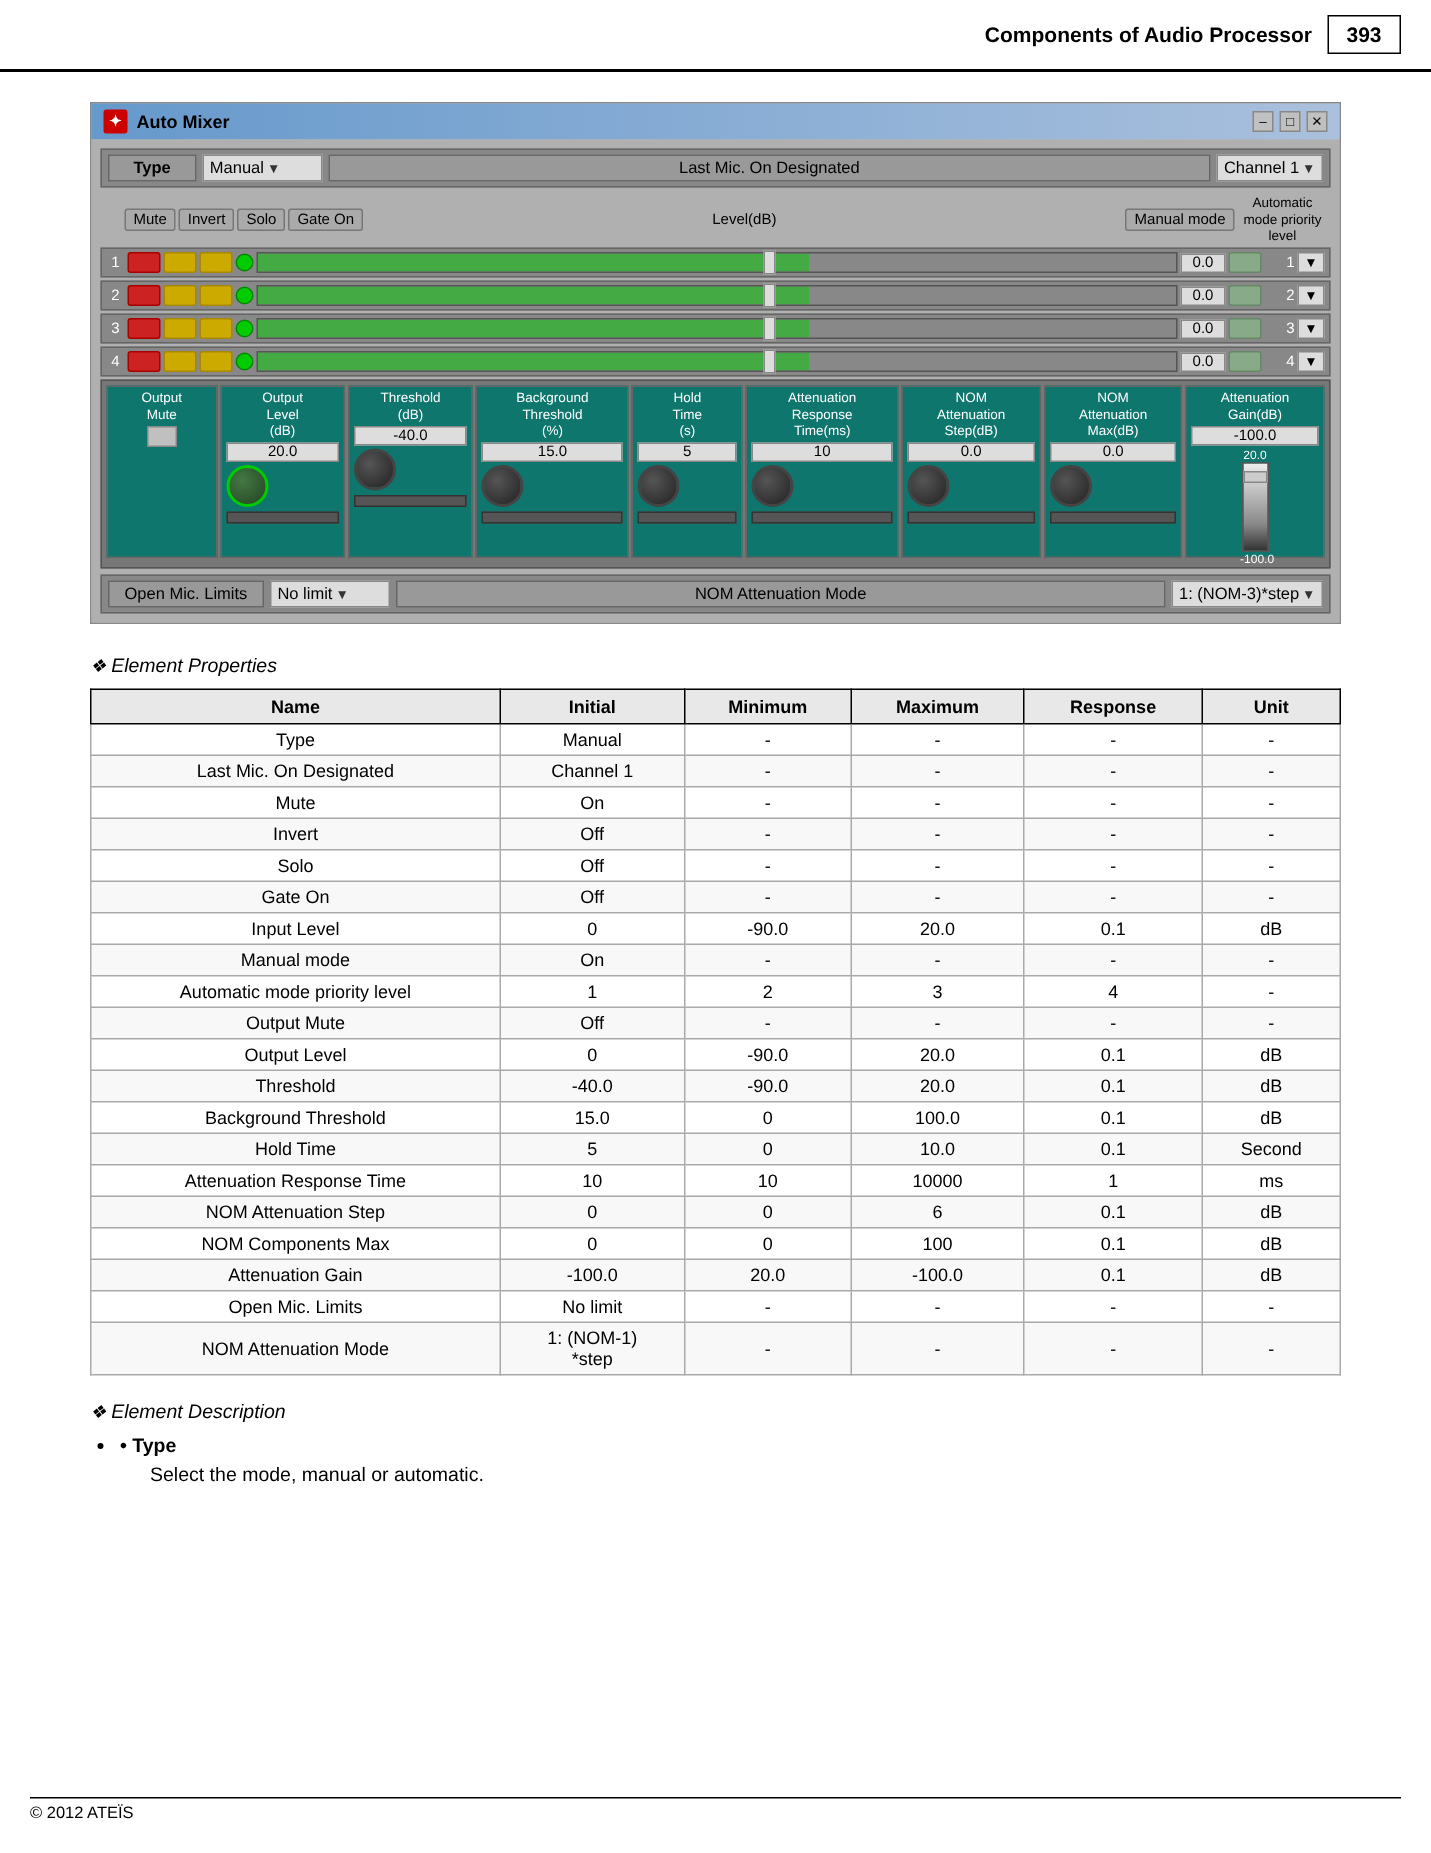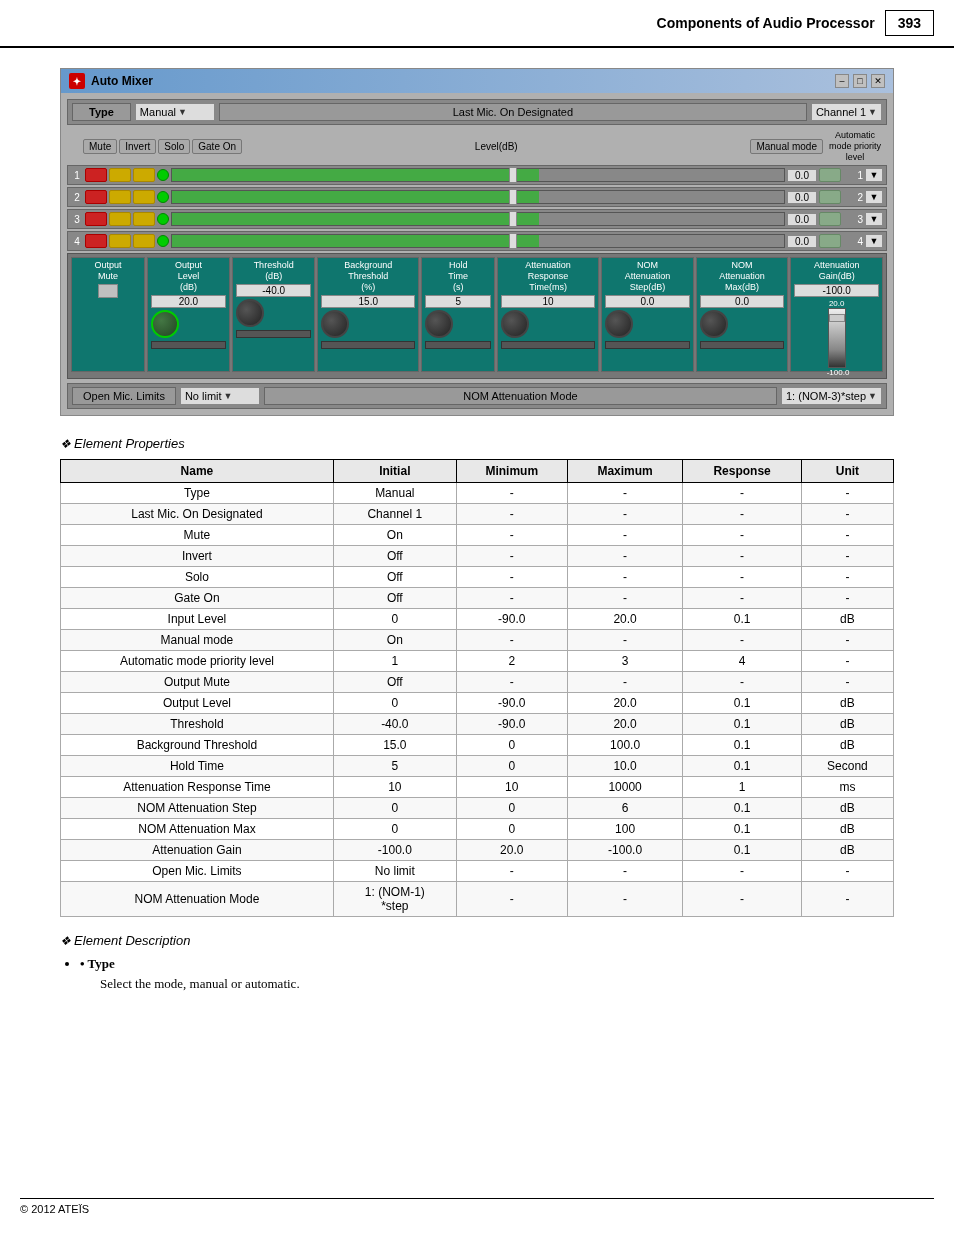--- a/index.html
+++ b/index.html
@@ -369,21 +369,20 @@
     }
     .data-table td:first-child {
       text-align: center;
     }
     .data-table tr:nth-child(even) { background: #f8f8f8; }
     .data-table tr:nth-child(odd) { background: #fff; }
 
     
     .description-section {
       margin: 0 60px;
-      font-family: Liberation Serif, serif;
     }
     .bullet-item {
       margin: 8px 0 4px 20px;
       font-size: 13px;
       font-weight: bold;
       list-style-type: disc;
     }
     .bullet-desc {
       margin: 4px 0 0 40px;
       font-size: 13px;
@@ -749,21 +748,21 @@
       </tr>
       <tr>
         <td>NOM Attenuation Step</td>
         <td>0</td>
         <td>0</td>
         <td>6</td>
         <td>0.1</td>
         <td>dB</td>
       </tr>
       <tr>
-        <td>NOM Attenuation Max</td>
+        <td>NOM Components Max</td>
         <td>0</td>
         <td>0</td>
         <td>100</td>
         <td>0.1</td>
         <td>dB</td>
       </tr>
       <tr>
         <td>Attenuation Gain</td>
         <td>-100.0</td>
         <td>20.0</td>

